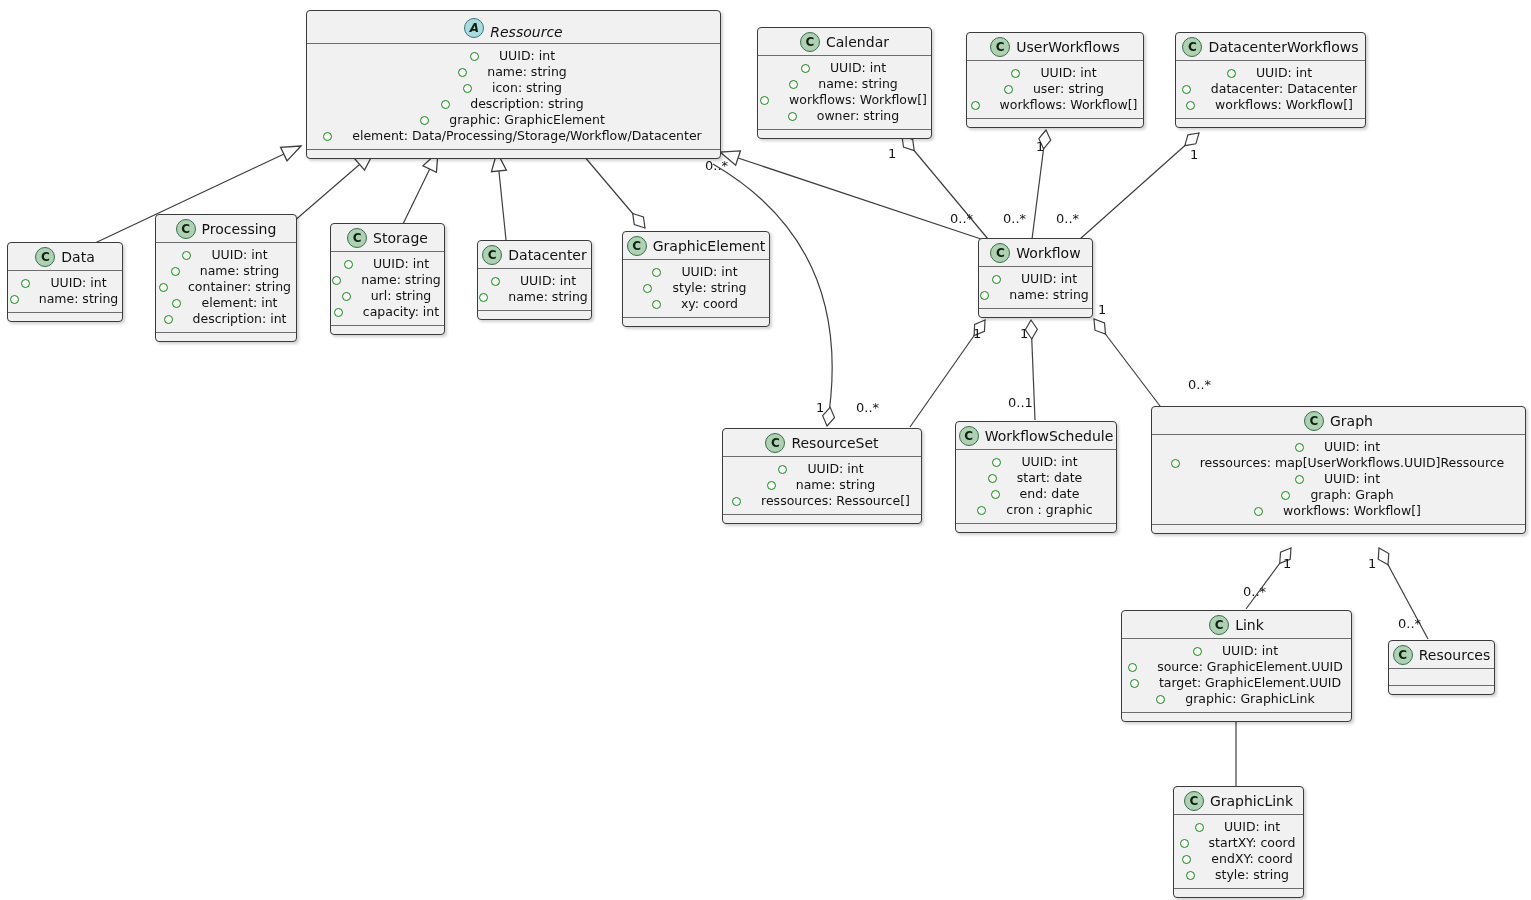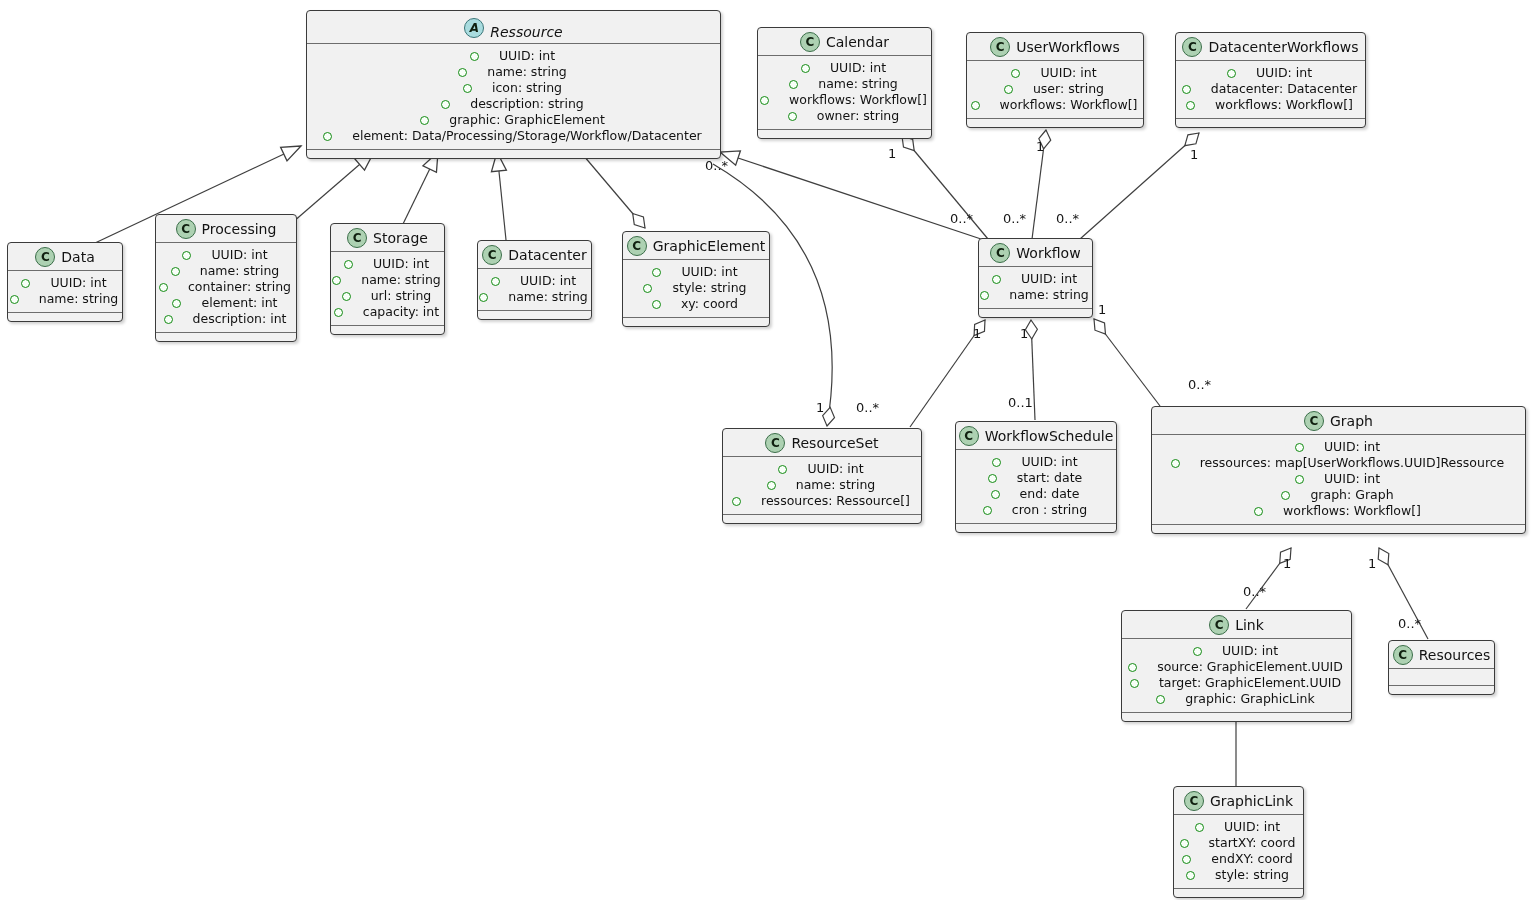--- a/index.html
+++ b/index.html
@@ -358,21 +358,21 @@
         <div class="attr-row">
           <span class="ficon"></span>
           <span class="attr-text">start: date</span>
         </div>
         <div class="attr-row">
           <span class="ficon"></span>
           <span class="attr-text">end: date</span>
         </div>
         <div class="attr-row">
           <span class="ficon"></span>
-          <span class="attr-text">cron : string</span>
+          <span class="attr-text">cron : graphic</span>
         </div>
       </div>
     <div class="cls-methods"></div>
   </div>
 
   <div class="uml-class" style="left:1151px;top:406px;width:373px">
     <div class="cls-title">
       <span class="circ">C</span>
       <span class="cls-name">Graph</span>
     </div>

